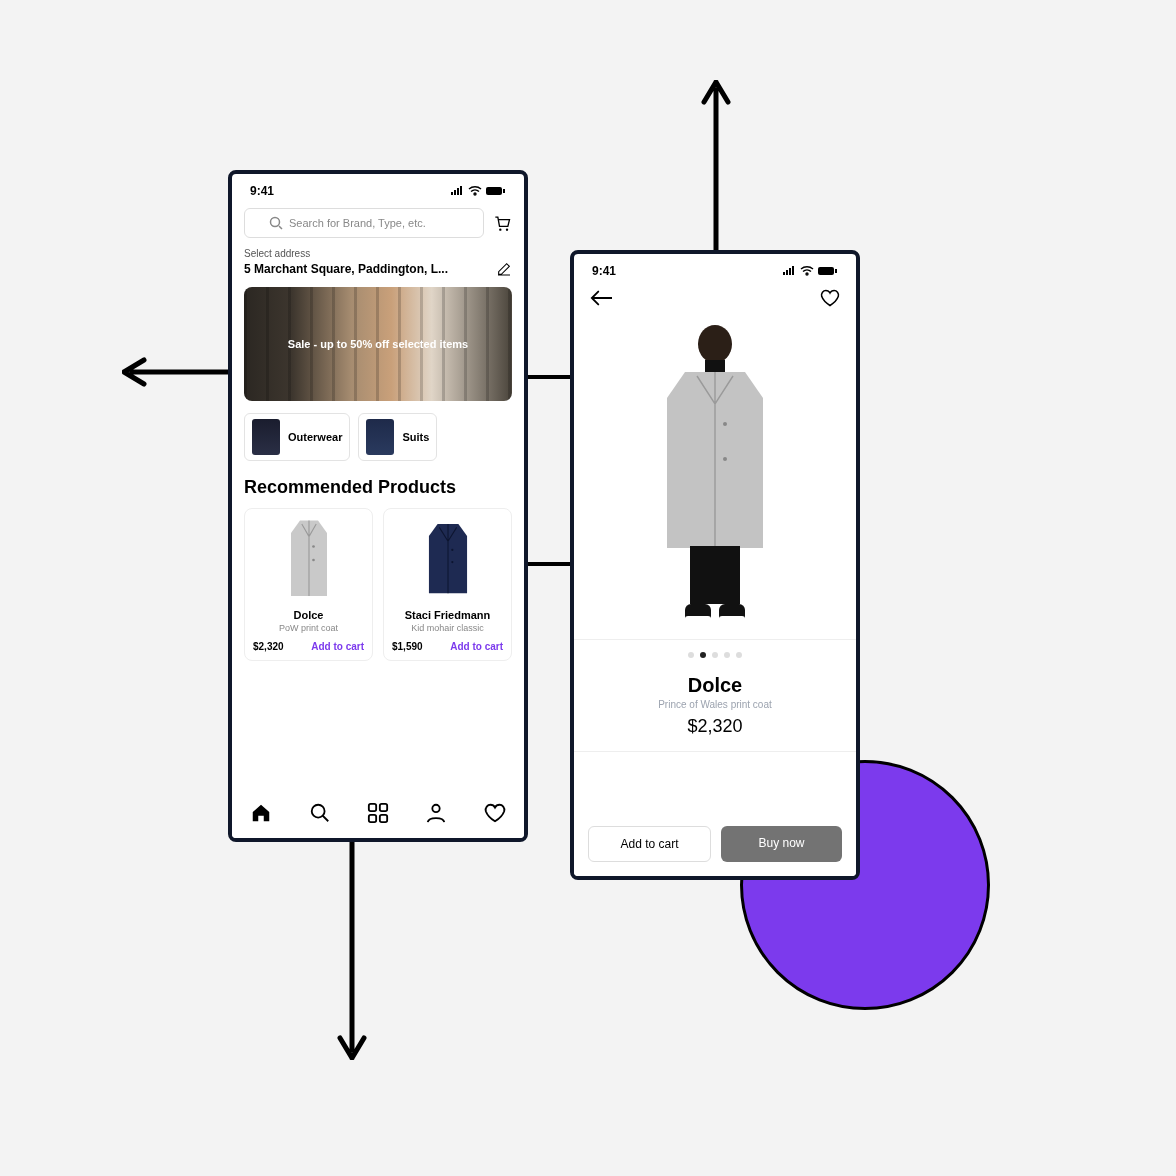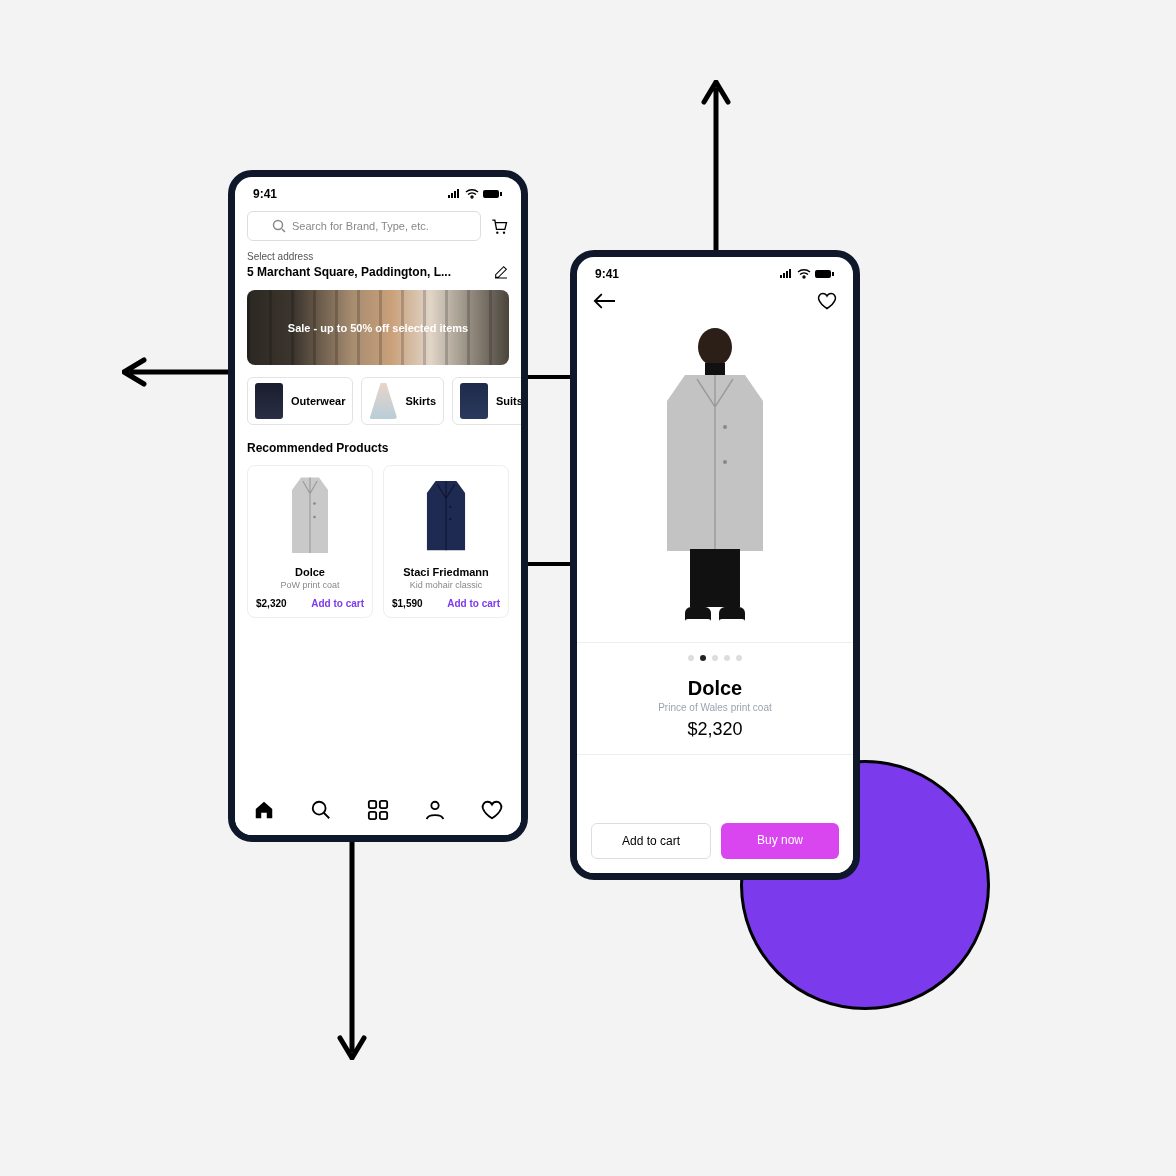--- a/index.html
+++ b/index.html
@@ -21,22 +21,22 @@
     top: 760px;
     left: 740px;
     z-index: 0;
   }
   .arrow { position: absolute; z-index: 1; }
   .arrow svg { display: block; }
 
   .phone {
     position: absolute;
     background: #fff;
-    border: 7px solid #0f172a;
-    border-radius: 24px;
+    border: 4px solid #0f172a;
+    border-radius: 8px;
     z-index: 2;
     overflow: hidden;
   }
   .phone-left {
     top: 170px;
     left: 228px;
     width: 300px;
     height: 672px;
   }
   .phone-right {
@@ -79,21 +79,21 @@
     color: #888;
   }
   .cart-icon { width: 20px; height: 20px; }
 
   .addr-block { margin-bottom: 10px; }
   .addr-label { font-size: 10px; color: #555; margin-bottom: 2px; }
   .addr-row { display: flex; justify-content: space-between; align-items: center; }
   .addr-text { font-size: 12px; font-weight: 700; }
 
   .sale-banner {
-    height: 75px;
+    height: 114px;
     border-radius: 8px;
     background: linear-gradient(90deg,#2b2722 0%,#3d362e 18%,#a68c70 40%,#c9a07a 55%,#e0d5c7 70%,#4a443b 100%);
     display: flex;
     align-items: center;
     justify-content: center;
     color: #fff;
     font-size: 11px;
     font-weight: 600;
     margin-bottom: 12px;
     position: relative;
@@ -112,21 +112,21 @@
     gap: 8px;
     border: 1px solid #e3e3e3;
     border-radius: 6px;
     padding: 5px 7px;
     font-size: 11px;
     font-weight: 700;
     background:#fff;
   }
   .cat-thumb { width: 28px; height: 36px; border-radius: 3px; }
 
-  .section-h { font-size: 12px; font-weight: 800; margin-bottom: 10px; }
+  .section-h { font-size: 18px; font-weight: 800; margin-bottom: 10px; }
 
   .prod-row { display: grid; grid-template-columns: 1fr 1fr; gap: 10px; }
   .prod-card {
     border: 1px solid #eee;
     border-radius: 8px;
     padding: 8px;
     text-align: center;
     background:#fff;
   }
   .prod-img { height: 86px; display: flex; align-items: center; justify-content: center; margin-bottom: 6px; }
@@ -158,21 +158,21 @@
   .dot { width:6px;height:6px;border-radius:50%;background:#ddd; }
   .dot.active { background:#222; }
   .detail-info { text-align:center; padding: 4px 16px 14px; border-bottom:1px solid #eee; }
   .d-brand { font-size:20px; font-weight:800; }
   .d-name { font-size:10px; color:#9ca3af; margin:2px 0 6px; }
   .d-price { font-size:18px; font-weight:400; }
   .d-desc { font-size:11.5px; padding:12px 16px 0; line-height:1.45; }
   .d-actions { position:absolute; bottom:0; left:0; right:0; display:flex; gap:10px; padding:12px 14px 14px; background:#fff; }
   .btn { flex:1; padding:10px 0; border-radius:6px; font-size:12px; text-align:center; font-weight:500; }
   .btn-outline { border:1px solid #ddd; background:#fff; }
-  .btn-solid { background:#d946ef; color:#fff; }
+  .btn-solid { background:#737373; color:#fff; }
 
   
   .coat-svg { width: 54px; }
   .jacket-svg { width: 52px; }
   .hero-svg { width: 140px; }
 </style>
 </head>
 <body>
 
 <div class="purple-circle"></div>
@@ -240,24 +240,20 @@
     </div>
 
     <div class="sale-banner">
       <span>Sale - up to 50% off selected items</span>
     </div>
 
     <div class="cat-grid">
       <div class="cat-item">
         <div class="cat-thumb" style="background:linear-gradient(#1a1d2e,#2a2f45);"></div>
         <span>Outerwear</span>
-      </div>
-      <div class="cat-item">
-        <div class="cat-thumb" style="background:linear-gradient(#e8d5c8,#b8cdd9);clip-path:polygon(40% 0,60% 0,100% 100%,0 100%);"></div>
-        <span>Skirts</span>
       </div>
       <div class="cat-item">
         <div class="cat-thumb" style="background:linear-gradient(#1e2a4a,#2a3a5e);"></div>
         <span>Suits</span>
       </div>
     </div>
 
     <div class="section-h">Recommended Products</div>
 
     <div class="prod-row">

